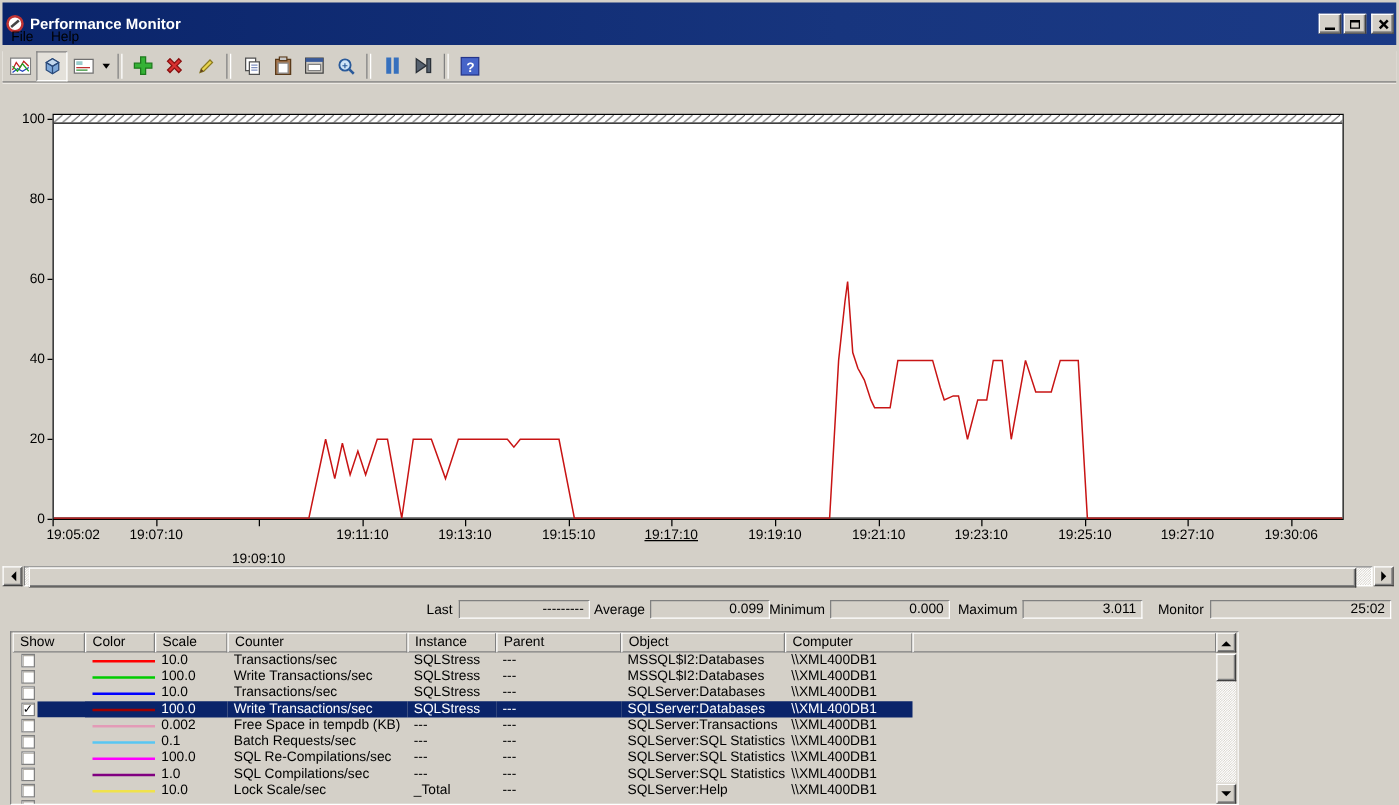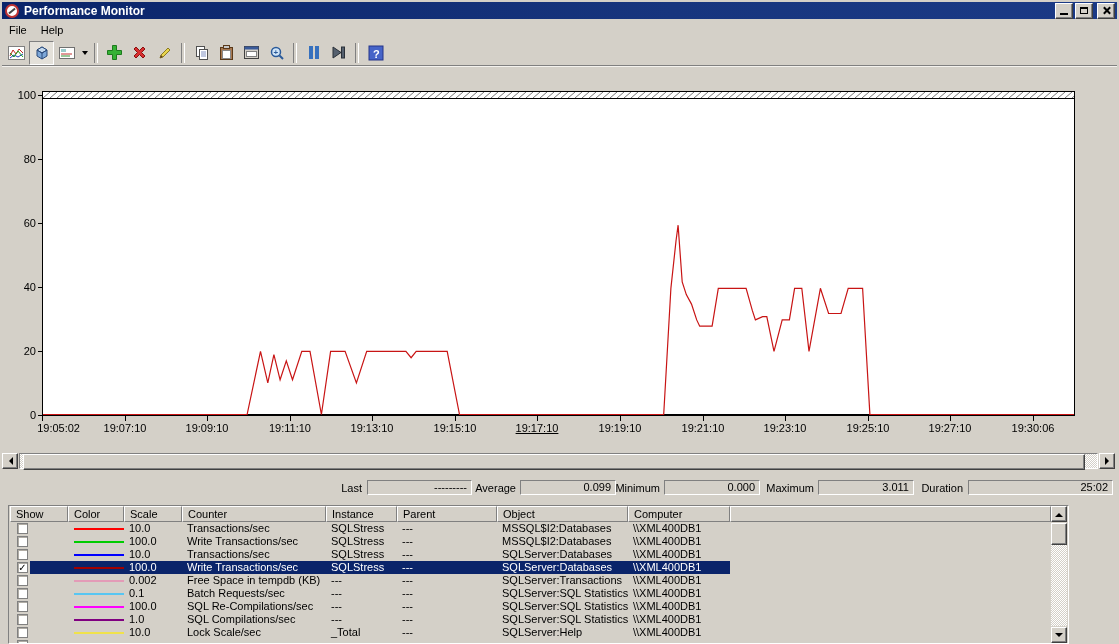--- a/index.html
+++ b/index.html
@@ -3,21 +3,21 @@
 <meta charset="utf-8">
 <style>
   html,body{margin:0;padding:0;}
   body{
     width:1119px;height:644px;position:relative;overflow:hidden;
     background:#D4D0C8;
     font-family:"Liberation Sans",sans-serif;font-size:11px;color:#000;
     -webkit-font-smoothing:none;
   }
   
-  .titlebar{position:absolute;left:2px;top:2px;right:2px;height:17px;
+  .titlebar{position:absolute;left:2px;top:2px;right:2px;height:34px;
     background:linear-gradient(90deg,#0a246a 0%,#17357e 60%,#1b3a86 100%);
     display:flex;align-items:center;padding:0 2px;}
   .title-icon{width:14px;height:14px;border-radius:50%;background:#fff;
     border:2px solid #c03434;box-sizing:border-box;position:relative;margin-left:1px;flex:none;}
   .title-icon::before{content:"";position:absolute;left:1px;top:4px;width:8px;height:2px;
     background:#444;transform:rotate(-40deg);}
   .title-text{color:#fff;font-weight:bold;font-size:12px;margin-left:5px;flex:1;
     white-space:nowrap;}
   .win-btn{width:16px;height:14px;background:#D4D0C8;border:1px solid;
     border-color:#fff #404040 #404040 #fff;box-shadow:inset -1px -1px 0 #808080;
@@ -66,21 +66,21 @@
   .tri-l{width:0;height:0;border:4px solid transparent;border-right:4px solid #000;margin-left:-3px;}
   .tri-r{width:0;height:0;border:4px solid transparent;border-left:4px solid #000;margin-right:-3px;}
   .tri-u{width:0;height:0;border:4px solid transparent;border-bottom:4px solid #000;margin-top:-3px;}
   .tri-d{width:0;height:0;border:4px solid transparent;border-top:4px solid #000;margin-bottom:-3px;}
   
   .stat-label{position:absolute;top:481px;height:14px;line-height:14px;text-align:right;}
   .stat-box{position:absolute;top:480px;height:15px;line-height:13px;text-align:right;
     padding-right:4px;border:1px solid;border-color:#808080 #fff #fff #808080;box-sizing:border-box;
     background:#D4D0C8;}
   
-  .ctable{position:absolute;left:8px;top:505px;width:1061px;height:139px;
+  .ctable{position:absolute;left:8px;top:505px;width:983px;height:139px;
     border:1px solid;border-color:#808080 #fff #fff #808080;box-sizing:border-box;
     background:#D4D0C8;overflow:hidden;}
   .tgrid{position:absolute;left:1px;top:0;right:17px;bottom:0;overflow:hidden;}
   .thead{display:grid;grid-template-columns:58px 56px 58px 144px 71px 100px 131px 102px 1fr;height:16px;}
   .th{border:1px solid;border-color:#fff #808080 #808080 #fff;box-sizing:border-box;
     padding:1px 0 0 5px;white-space:nowrap;overflow:hidden;background:#D4D0C8;}
   .tr{display:grid;grid-template-columns:58px 56px 58px 144px 71px 100px 131px 102px 1fr;height:13px;}
   .td{padding-left:5px;line-height:13px;white-space:nowrap;overflow:hidden;}
   .td-show{display:flex;align-items:center;padding:0 0 0 7px;}
   .cb{width:11px;height:11px;background:#fff;border:1px solid #808080;box-sizing:border-box;
@@ -269,21 +269,21 @@
     <div class="ytick" style="top: 287px;"></div>
     <div class="ylab" style="top: 344px;">20</div>
     <div class="ytick" style="top: 351px;"></div>
     <div class="ylab" style="top: 408px;">0</div>
     <div class="ytick" style="top: 415px;"></div>
     <div class="xtick" style="left: 42px;"></div>
     <div class="xlab" style="left: 4px; text-align: right;">19:05:02</div>
     <div class="xtick" style="left: 125px;"></div>
     <div class="xlab" style="left: 87px;">19:07:10</div>
     <div class="xtick" style="left: 207px;"></div>
-    <div class="xlab" style="left: 169px;">19:09:10</div>
+    <div class="xlab" style="left: 169px; margin-top: 19px;">19:09:10</div>
     <div class="xtick" style="left: 290px;"></div>
     <div class="xlab" style="left: 252px;">19:11:10</div>
     <div class="xtick" style="left: 372px;"></div>
     <div class="xlab" style="left: 334px;">19:13:10</div>
     <div class="xtick" style="left: 455px;"></div>
     <div class="xlab" style="left: 417px;">19:15:10</div>
     <div class="xtick" style="left: 537px;"></div>
     <div class="xlab" style="left: 499px; text-decoration: underline;">19:17:10</div>
     <div class="xtick" style="left: 620px;"></div>
     <div class="xlab" style="left: 582px;">19:19:10</div>
@@ -313,21 +313,21 @@
 
 <div>
   <span class="stat-label" style="left:322px;width:40px;">Last</span>
   <span class="stat-box" style="left:367px;width:105px;">---------</span>
   <span class="stat-label" style="left:466px;width:50px;">Average</span>
   <span class="stat-box" style="left:520px;width:96px;">0.099</span>
   <span class="stat-label" style="left:613px;width:47px;">Minimum</span>
   <span class="stat-box" style="left:664px;width:96px;">0.000</span>
   <span class="stat-label" style="left:762px;width:52px;">Maximum</span>
   <span class="stat-box" style="left:818px;width:96px;">3.011</span>
-  <span class="stat-label" style="left:915px;width:48px;">Duration</span>
+  <span class="stat-label" style="left:915px;width:48px;">Monitor</span>
   <span class="stat-box" style="left:968px;width:145px;">25:02</span>
 </div>
 
 <div class="ctable">
   <div class="tgrid">
     <div class="thead">
         <div class="th">Show</div>
         <div class="th">Color</div>
         <div class="th">Scale</div>
         <div class="th">Counter</div>

